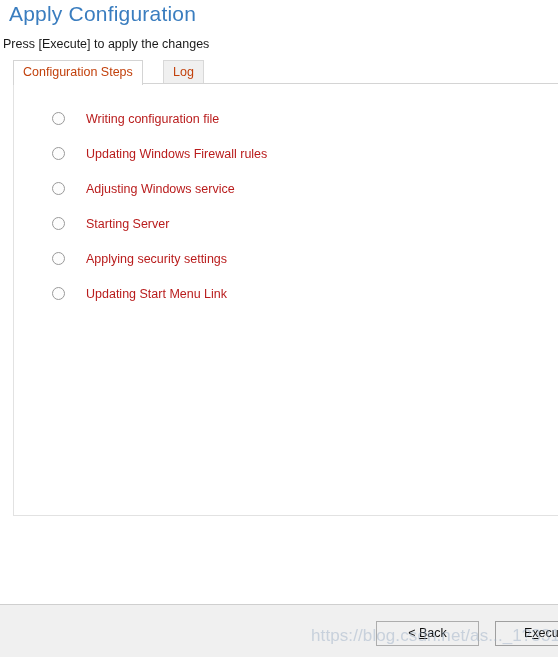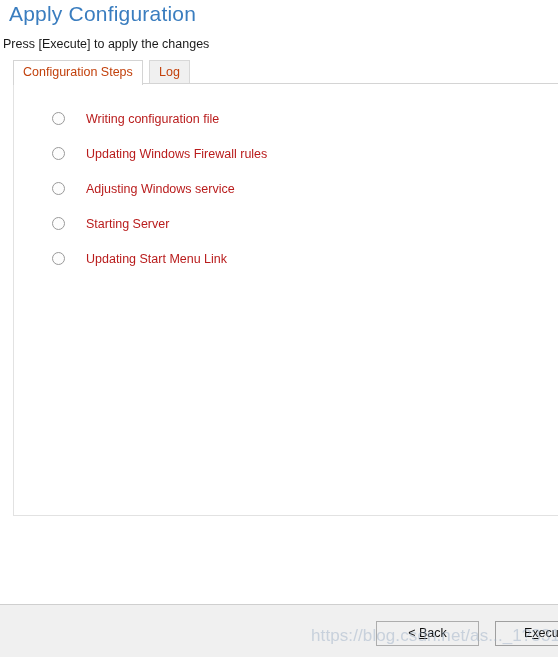--- a/index.html
+++ b/index.html
@@ -67,21 +67,21 @@
     height: 25px;
     z-index: 3;
     border-color: #d4d4d4;
   }
   .tab.inactive {
     background: #f0f0f0;
     border-color: #d8d8d8;
     z-index: 1;
   }
   #tab-configuration-steps { left: 0; }
-  #tab-log { left: 136px; }
+  #tab-log { left: 150px; }
 
   
   #tab-panel {
     position: absolute;
     left: 13px;
     top: 83px;
     width: 560px;
     height: 433px;
     box-sizing: border-box;
     background: #ffffff;
@@ -191,20 +191,24 @@
       <div class="step-row">
         <span class="step-radio"></span>
         <span class="step-label">Adjusting Windows service</span>
       </div>
 
       <div class="step-row">
         <span class="step-radio"></span>
         <span class="step-label">Starting Server</span>
       </div>
 
+      <div class="step-row">
+        <span class="step-radio"></span>
+        <span class="step-label">Applying security settings</span>
+      </div>
 
       <div class="step-row">
         <span class="step-radio"></span>
         <span class="step-label">Updating Start Menu Link</span>
       </div>
 
     </div>
   </div>
 
   <div id="footer-bar">

